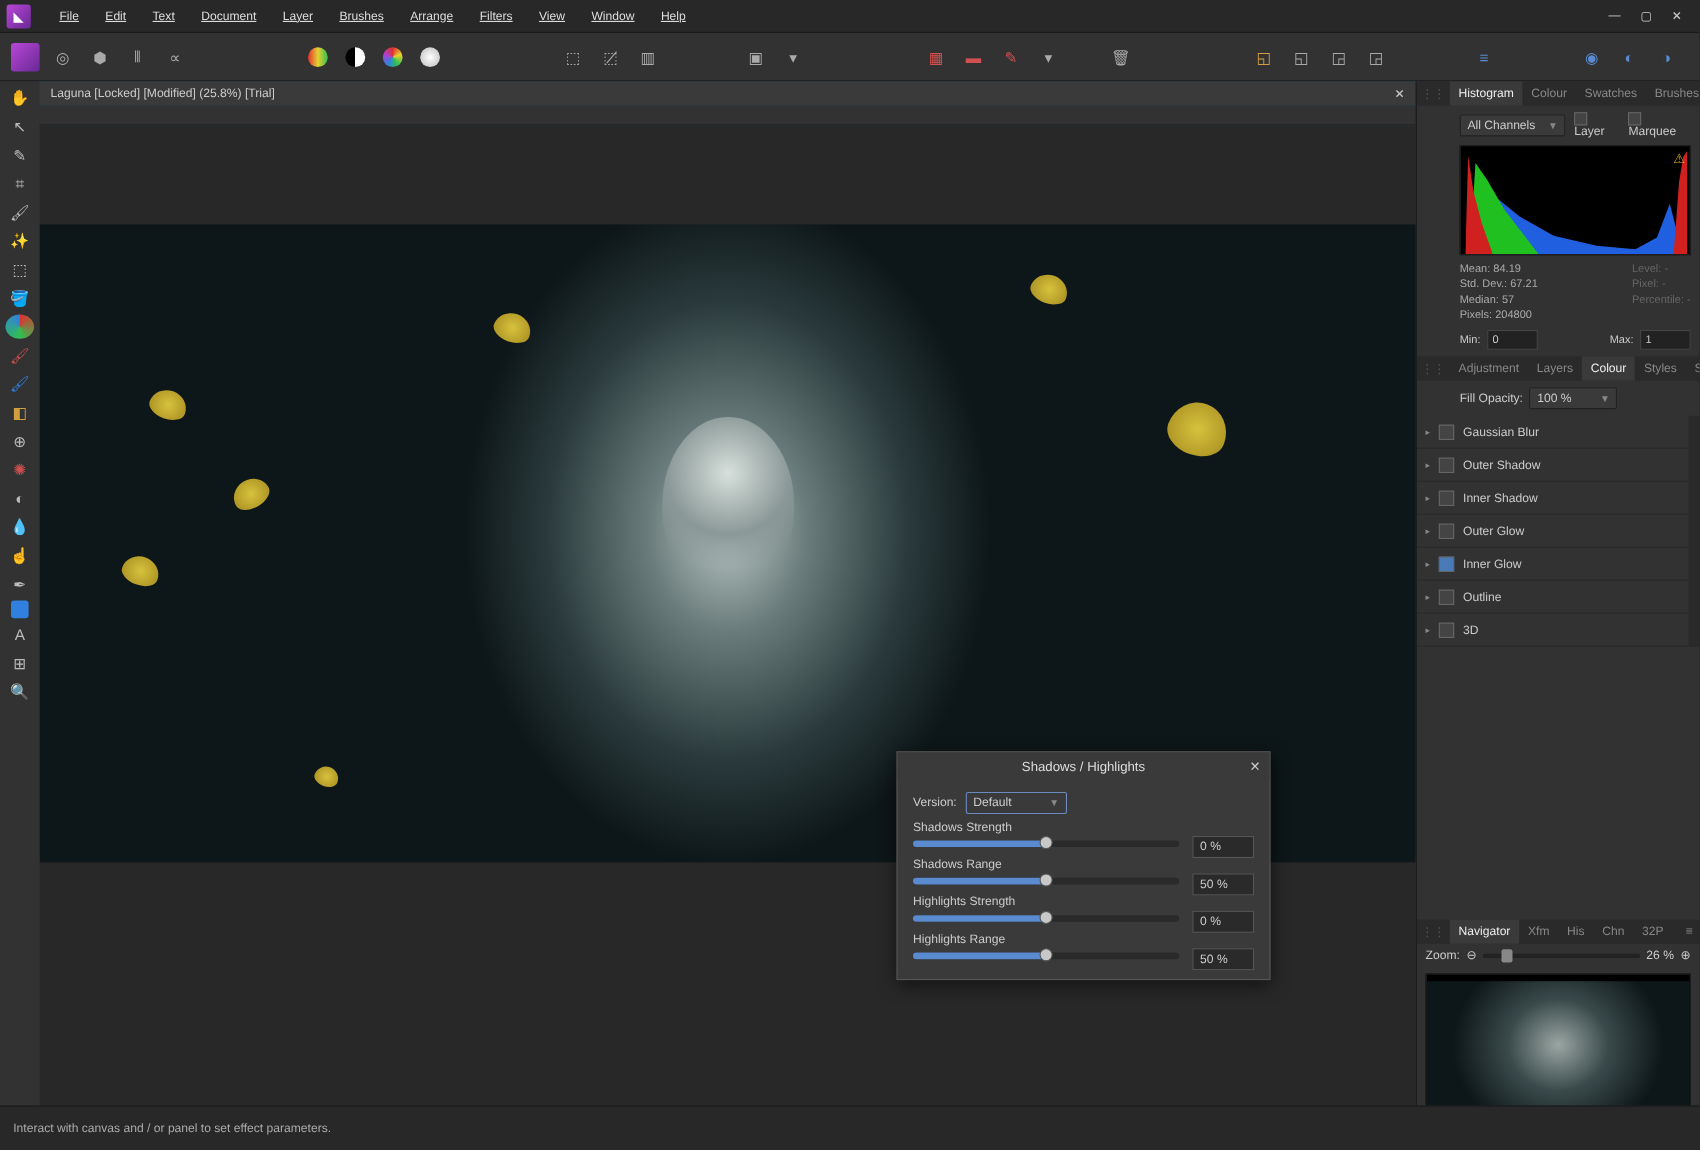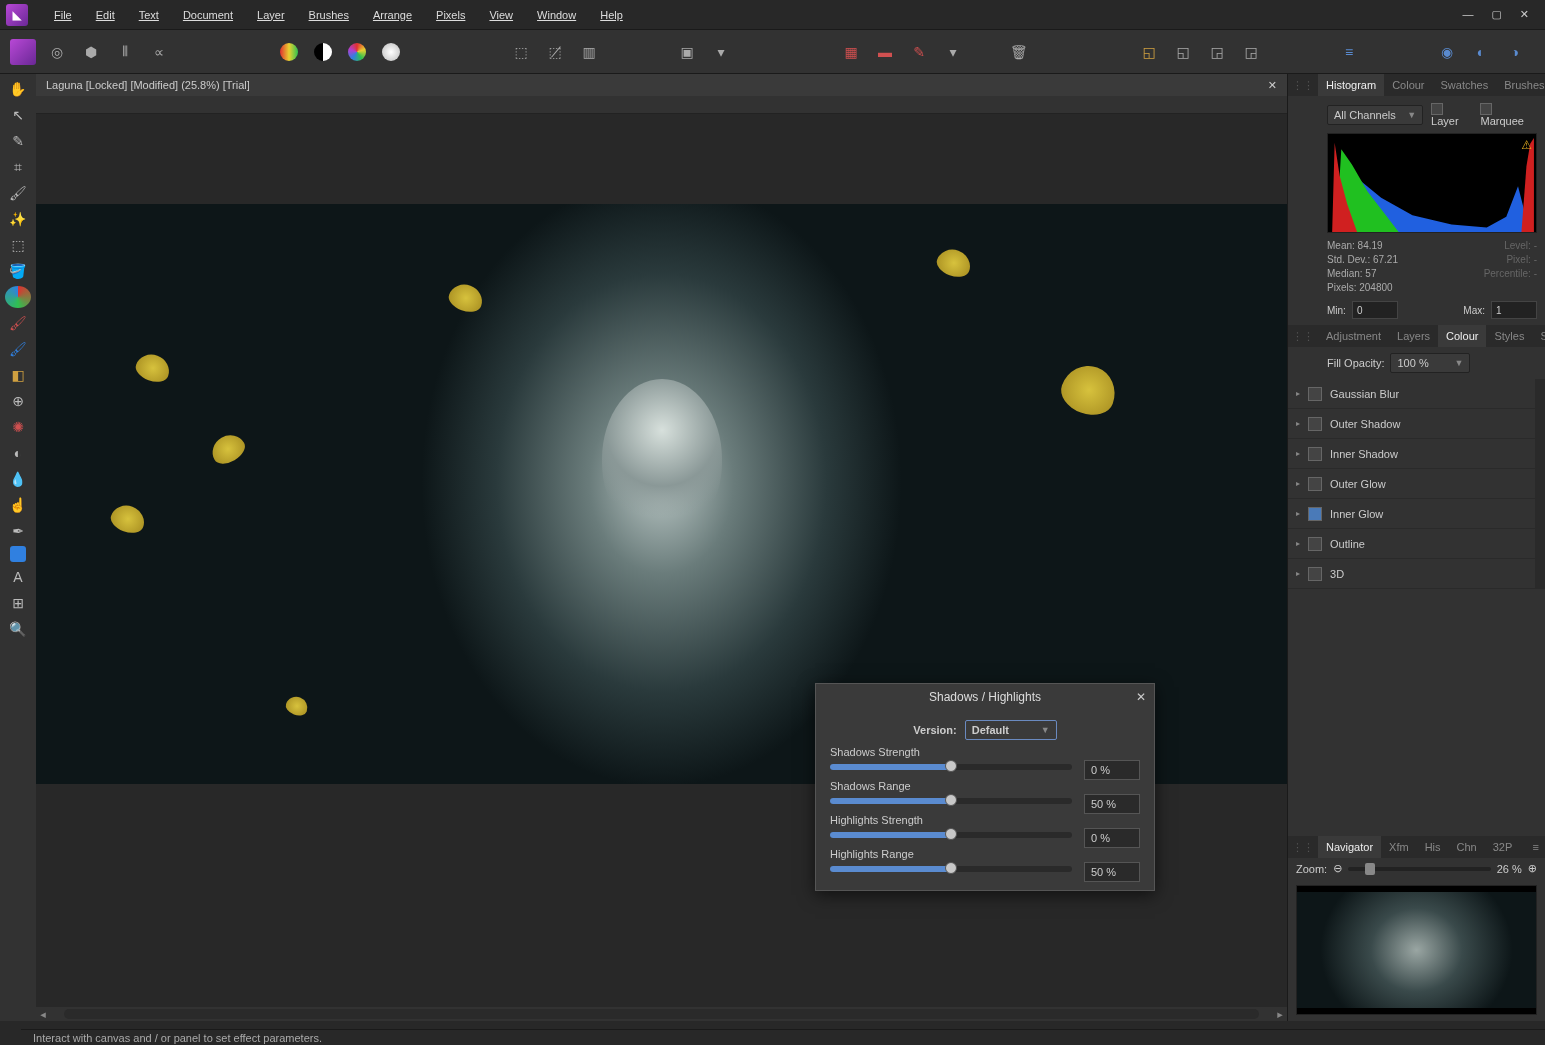--- a/index.html
+++ b/index.html
@@ -75,39 +75,39 @@
 .nav-preview-inner{position:absolute;inset:6px 0 6px 0;background:radial-gradient(ellipse 120px 110px at 50% 50%, #9aa6a3 0%, #3a4a4b 38%, #0d1618 80%);}
 .zoom-slider{ flex:1; height:4px; background:#222; position:relative; border-radius:2px; }
 .zoom-slider .thumb{ position:absolute; top:-4px; width:10px; height:12px; background:#888; border-radius:2px; }
 
 
 .dialog { position: absolute; left: 815px; top: 683px; width: 340px; background: #3a3a3a; border: 1px solid #555; box-shadow: 0 4px 16px rgba(0,0,0,.6); }
 .dialog-title { height: 26px; background: #3a3a3a; display:flex; align-items:center; justify-content:center; color:#ddd; font-size:12px; position:relative; }
 .dialog-title .close { position:absolute; right:8px; cursor:pointer; color:#ccc; }
 .dialog-body { padding: 10px 14px 8px; }
 .dlg-row { display:flex; align-items:center; margin-bottom:6px; gap:8px; }
-.dlg-row.right { justify-content:center;font-weight:bold; }
+.dlg-row.right { justify-content:flex-start; }
 .dlg-label { color:#ccc; margin-bottom:2px; display:block; }
 .slider { height:6px; background:#2a2a2a; border-radius:3px; position:relative; margin:4px 0 10px; }
 .slider .fill { position:absolute; left:0; top:0; bottom:0; background:#5a8bd0; border-radius:3px; }
 .slider .knob { position:absolute; top:-4px; width:12px; height:12px; background:#c8c8c8; border-radius:50%; border:1px solid #555; }
 .slider-wrap { display:flex; align-items:center; gap:12px; }
 .slider-wrap .slider { flex:1; }
 .val-box { width:56px; height:20px; background:#2a2a2a; border:1px solid #555; color:#ccc; display:flex;align-items:center;padding:0 6px;font-size:11px; }
 .dialog-footer { display:flex; align-items:center; padding:8px 12px 12px; gap:8px; }
 .dialog-footer .mode-icons { display:flex; gap:6px; }
 .dialog-footer .mode-icons span{ width:14px;height:14px;border-radius:50%;background:#1aa0e8;display:inline-block; }
 .dialog-footer .mode-icons span.half{background:linear-gradient(90deg,#1aa0e8 50%,#2a2a2a 50%);}
 .dialog-footer .mode-icons span.split{background:linear-gradient(90deg,#1aa0e8 50%,#1aa0e8 50%);clip-path:polygon(0 0,45% 0,45% 100%,0 100%,0 0,55% 0,100% 0,100% 100%,55% 100%,55% 0);}
 .dialog-footer .btn { margin-left:auto; }
 .btn { height:24px; padding:0 18px; background:#4a4a4a; border:1px solid #666; color:#ddd; border-radius:2px; cursor:pointer; display:flex;align-items:center; }
 .btn + .btn { margin-left:6px; }
 
 
-.status-bar { position:absolute; bottom:0; left:0; right:0; height:16px; background:#282828; color:#aaa; font-size:11px; display:flex; align-items:center; padding:0 12px; border-top:1px solid #1a1a1a;margin-left:21px; }
+.status-bar { position:absolute; bottom:0; left:0; right:0; height:40px; background:#282828; color:#aaa; font-size:11px; display:flex; align-items:center; padding:0 12px; border-top:1px solid #1a1a1a; }
 
 
 .hcurve{position:absolute;bottom:0;}
 .hred{left:2%;width:12%;height:96%;background:linear-gradient(to top,#d02020,#d02020);clip-path:polygon(0 100%,10% 5%,30% 40%,60% 70%,100% 100%);} 
 .hgreen{left:4%;width:30%;height:92%;background:#20c020;clip-path:polygon(0 100%,8% 8%,25% 25%,50% 55%,80% 82%,100% 100%);} 
 .hblue{left:3%;width:94%;height:78%;background:#2060e0;clip-path:polygon(0 100%,4% 12%,12% 30%,24% 55%,40% 78%,60% 90%,78% 94%,88% 80%,94% 40%,100% 100%);} 
 .hred2{right:1%;width:6%;height:96%;background:#d02020;clip-path:polygon(0 100%,40% 30%,70% 6%,100% 0%,100% 100%);} 
 .hwarn{position:absolute;top:4px;right:4px;color:#e8b020;font-size:12px;}
 
 .right-scroll { width:10px; background:#2a2a2a; }
@@ -119,21 +119,21 @@
 
 <div class="menu-bar">
   <div class="app-logo"></div>
   <div class="menu-item"><span class="ul">File</span></div>
   <div class="menu-item"><span class="ul">Edit</span></div>
   <div class="menu-item"><span class="ul">Text</span></div>
   <div class="menu-item"><span class="ul">Document</span></div>
   <div class="menu-item"><span class="ul">Layer</span></div>
   <div class="menu-item"><span class="ul">Brushes</span></div>
   <div class="menu-item"><span class="ul">Arrange</span></div>
-  <div class="menu-item"><span class="ul">Pixels</span></div>
+  <div class="menu-item"><span class="ul">Filters</span></div>
   <div class="menu-item"><span class="ul">View</span></div>
   <div class="menu-item"><span class="ul">Window</span></div>
   <div class="menu-item"><span class="ul">Help</span></div>
   <div class="window-controls">
     <span>—</span>
     <span>▢</span>
     <span>✕</span>
   </div>
 </div>
 
@@ -273,21 +273,21 @@
         <div class="hcurve hred2"></div>
         <div class="hwarn">⚠</div>
       </div>
       <div class="histo-stats">
         <div class="col">
           <div><span>Mean:</span> <span>84.19</span></div>
           <div><span>Std. Dev.:</span> <span>67.21</span></div>
           <div><span>Median:</span> <span>57</span></div>
           <div><span>Pixels:</span> <span>204800</span></div>
         </div>
-        <div class="col" style="color:#666;text-align:right">
+        <div class="col" style="color:#666;text-align:left">
           <div><span>Level:</span> <span>-</span></div>
           <div><span>Pixel:</span> <span>-</span></div>
           <div><span>Percentile:</span> <span>-</span></div>
         </div>
       </div>
       <div class="minmax">
         <span>Min:</span>
         <input value="0" style="">
         <span style="margin-left:auto">Max:</span>
         <input value="1" style="">

